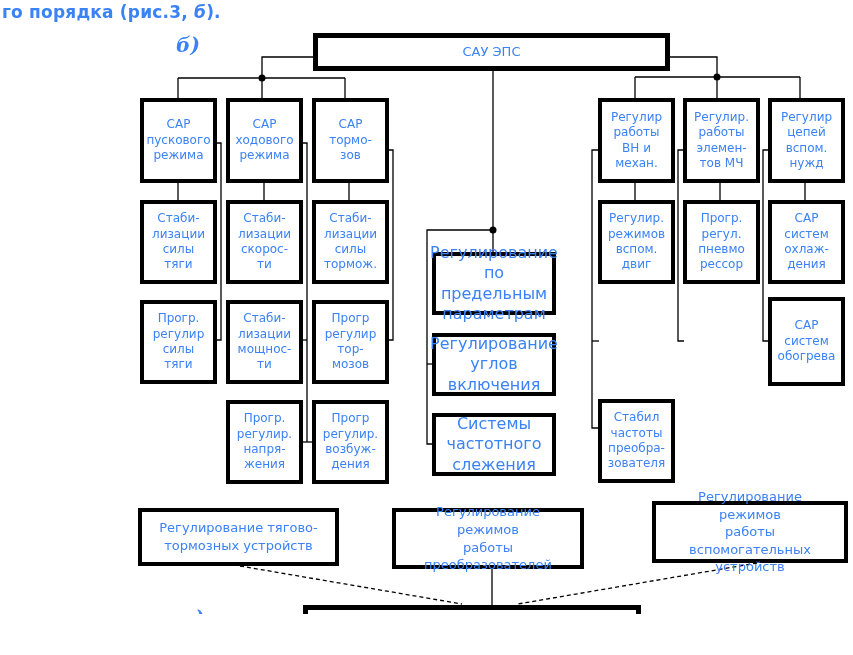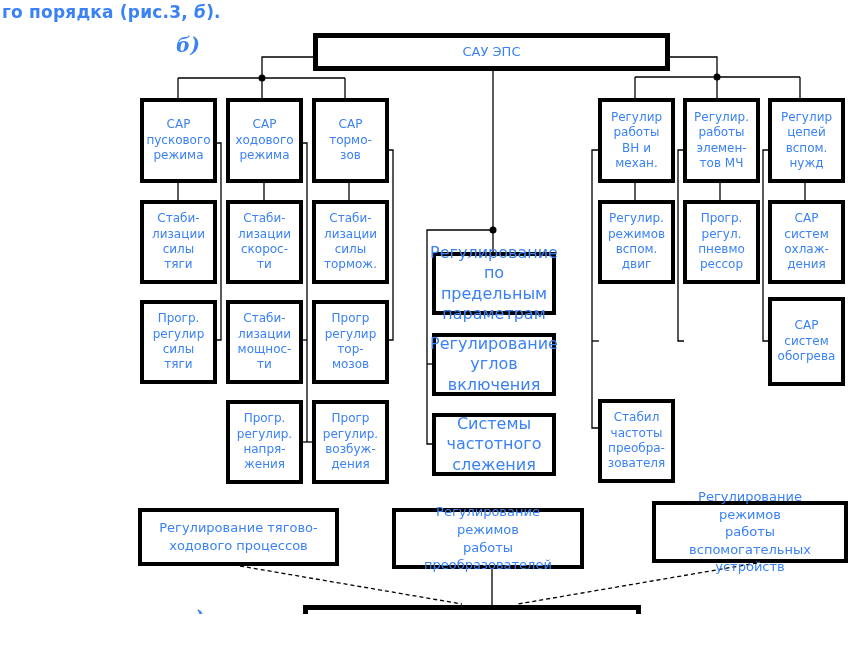--- a/index.html
+++ b/index.html
@@ -168,21 +168,21 @@
   <div class="bx" style="left:768px;top:297px;width:77px;height:89px">САР
 систем
 обогрева</div>
 
   <div class="bx" style="left:598px;top:399px;width:77px;height:84px">Стабил
 частоты
 преобра-
 зователя</div>
 
   <div class="bx wide" style="left:138px;top:508px;width:201px;height:58px">Регулирование тягово-
-ходового процессов</div>
+тормозных устройств</div>
   <div class="bx wide" style="left:392px;top:508px;width:192px;height:61px">Регулирование режимов
 работы преобразователей</div>
   <div class="bx wide" style="left:652px;top:501px;width:196px;height:62px">Регулирование режимов
 работы вспомогательных
 устройств</div>
 
   <div class="bx root" style="left:303px;top:605px;width:338px;height:40px">САУ ЭПС</div>
 
 </div>
 

